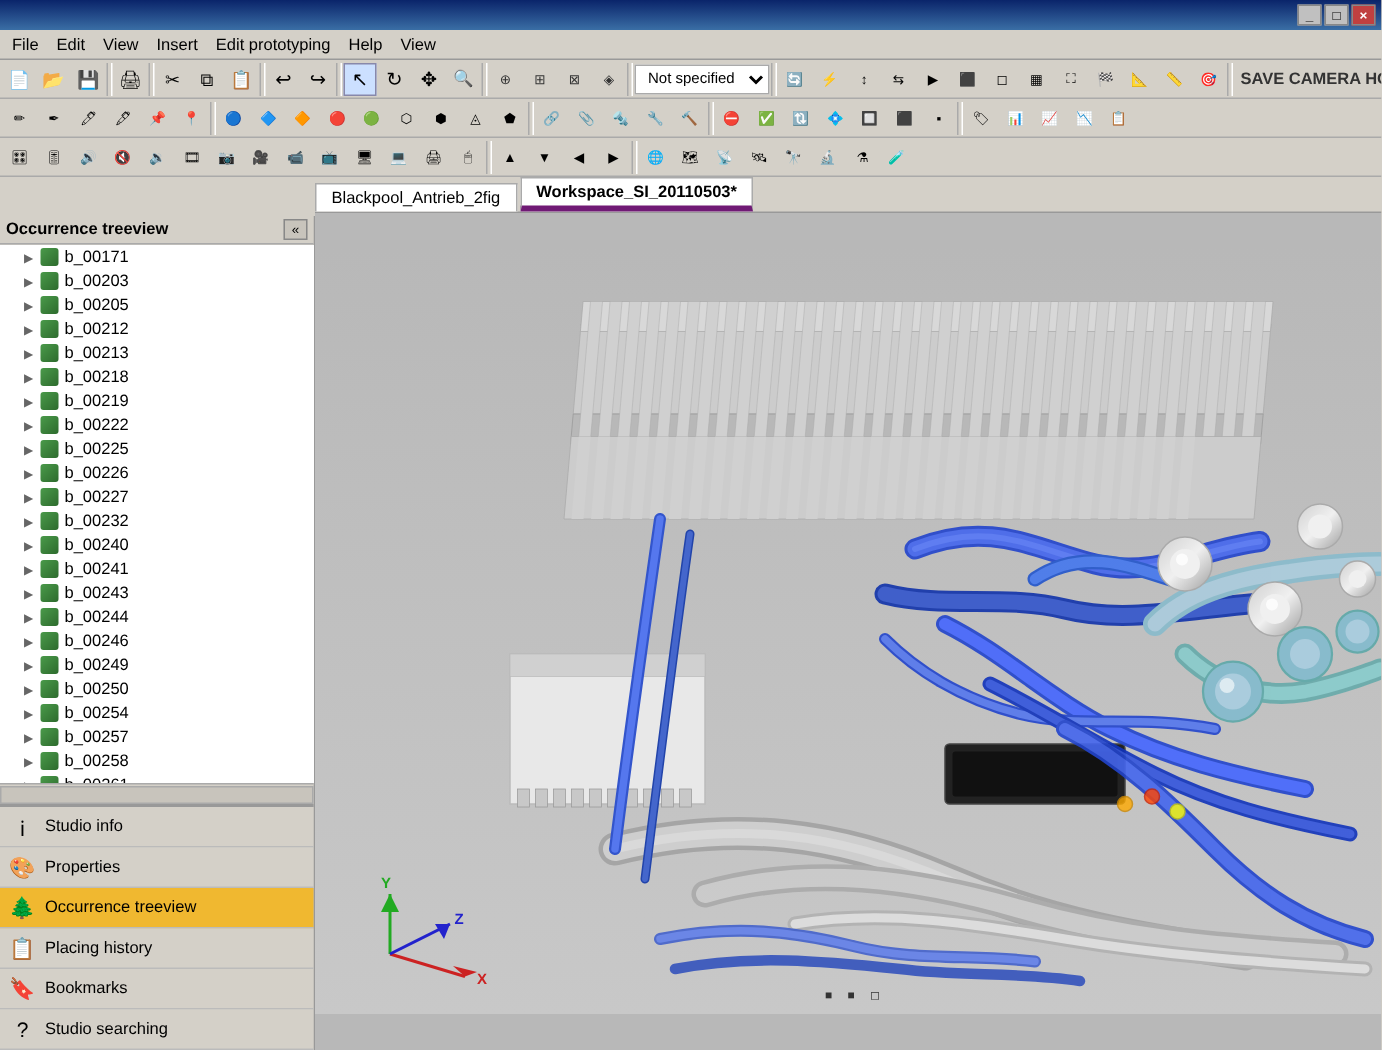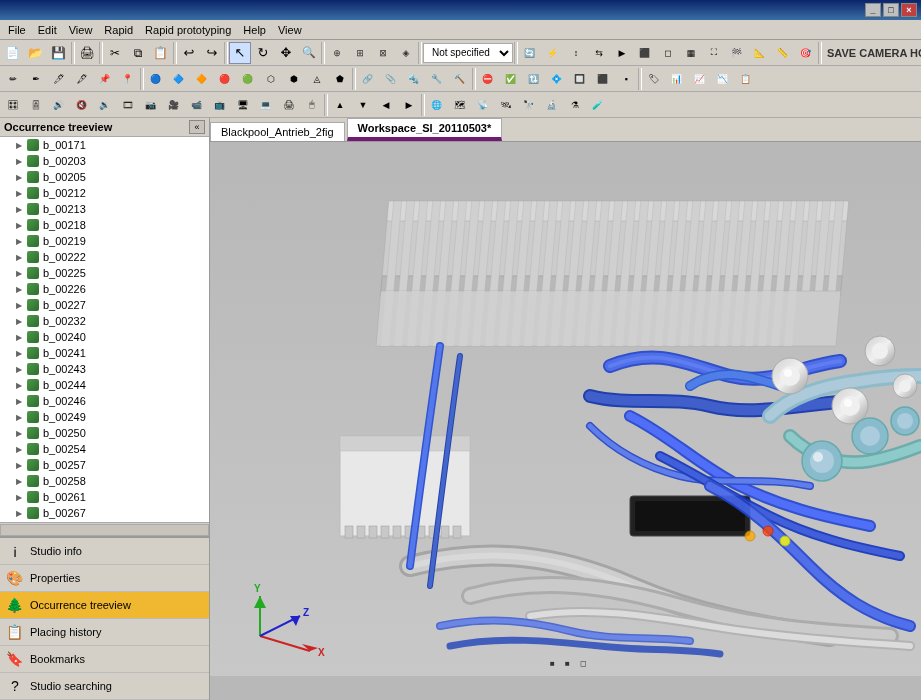--- a/index.html
+++ b/index.html
@@ -96,20 +96,21 @@
     }
 
     
     #left-panel {
       width: 210px;
       flex-shrink: 0;
       background: #d4d0c8;
       border-right: 1px solid #999;
       display: flex;
       flex-direction: column;
+      margin-top: 26px;
     }
 
     
     #occurrence-header {
       display: flex;
       align-items: center;
       justify-content: space-between;
       background: #d4d0c8;
       padding: 2px 4px;
       border-bottom: 1px solid #aaa;
@@ -265,22 +266,22 @@
     <div class="title-btn">_</div>
     <div class="title-btn">□</div>
     <div class="title-btn" style="background:#c04040;color:white;">×</div>
   </div>
 </div>
 
 <div id="menubar">
   <span class="menu-item">File</span>
   <span class="menu-item">Edit</span>
   <span class="menu-item">View</span>
-  <span class="menu-item">Rapid</span>
-  <span class="menu-item">Rapid prototyping</span>
+  <span class="menu-item">Insert</span>
+  <span class="menu-item">Edit prototyping</span>
   <span class="menu-item">Help</span>
   <span class="menu-item">View</span>
 </div>
 
 <div class="toolbar-row">
   <div class="tb-btn">
       <span class="icon-new"></span>
     </div>
   <div class="tb-btn">
       <span class="icon-open"></span>

